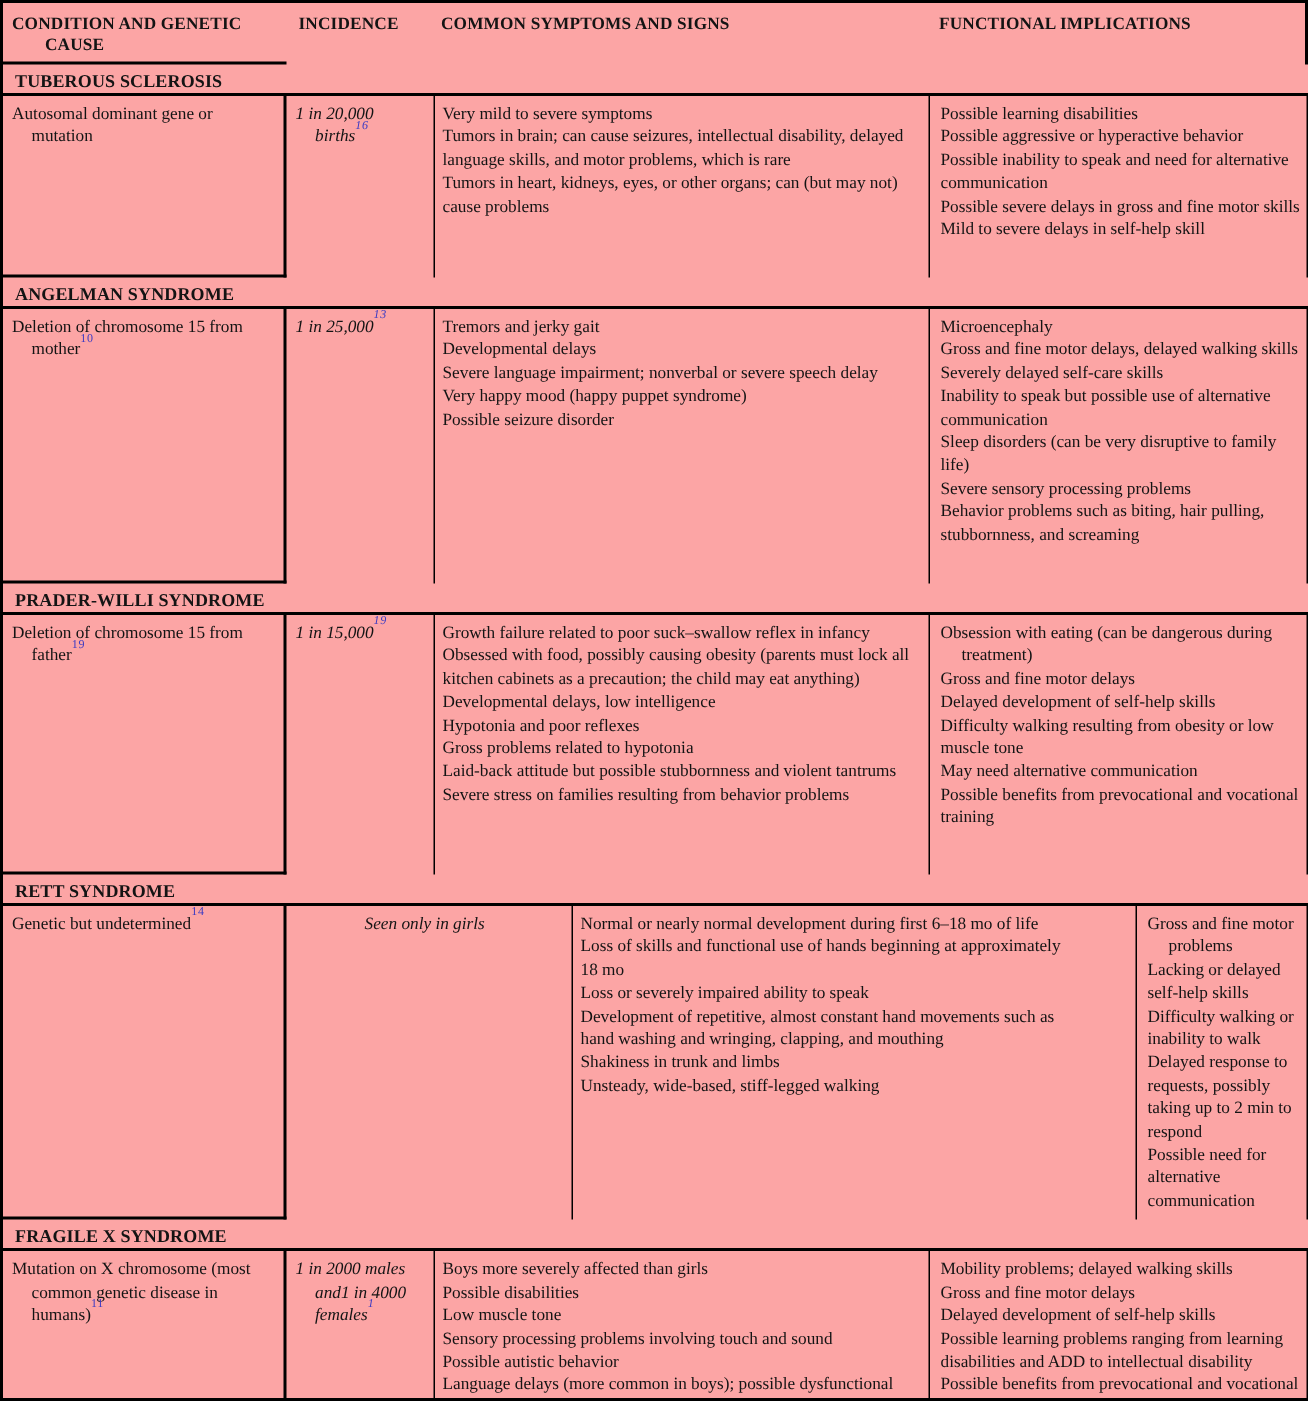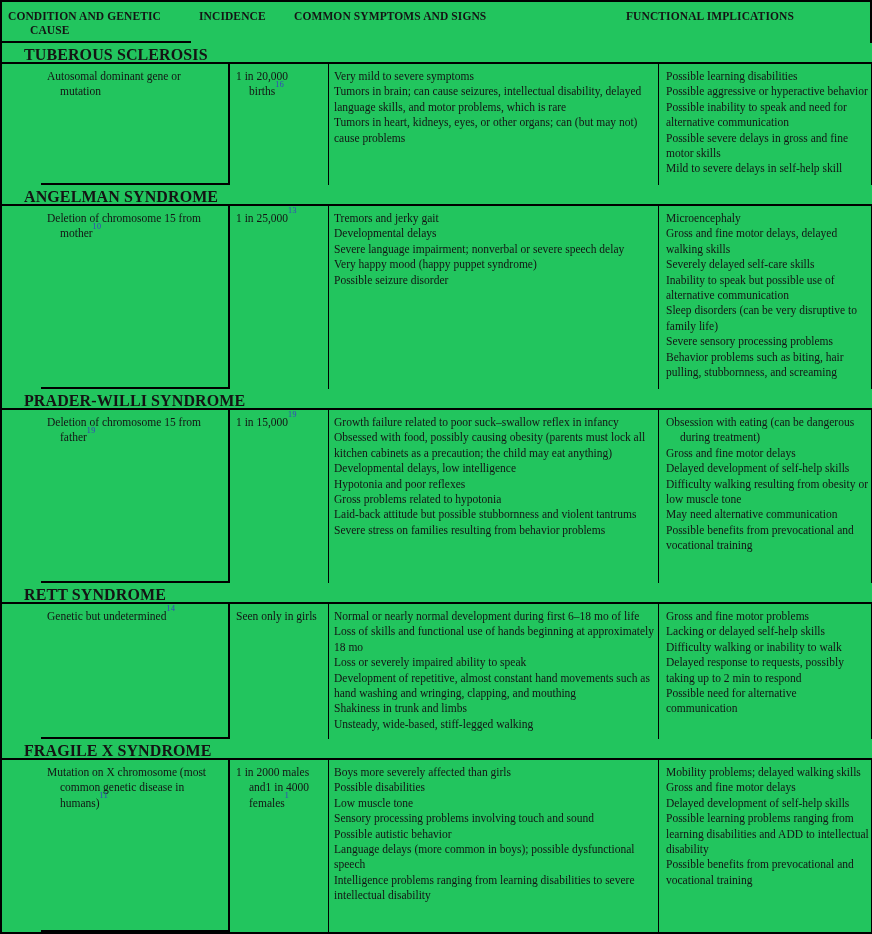--- a/index.html
+++ b/index.html
@@ -8,42 +8,42 @@
     width:872px; height:934px; overflow:hidden;
     font-family:"Liberation Serif","DejaVu Serif",serif;
     color:#141414;
     -webkit-font-smoothing:antialiased;
   }
   .gtable {
     width:872px; height:934px;
     border-top:2px solid #000;
     border-left:2px solid #000;
     border-bottom:2px solid #000;
-    background:#22c55e;
+    background:#fca5a5;
   }
   
   .header-row { display:flex; height:41px; border-right:2px solid #000; }
   .hcell { font-weight:bold; font-size:11.5px; line-height:13.5px; padding-top:8px; letter-spacing:0.1px; }
   .hc1 { width:189px; border-bottom:2px solid #000; padding-left:6px; padding-right:4px; }
   .hc1 .hwrap { display:block; padding-left:22px; text-indent:-22px; }
   .hc2 { width:98px;  padding-left:8px; }
   .hc3 { width:330px; padding-left:5px; }
   .hc4 { flex:1; padding-left:7px; }
   
   .section-title {
-    font-weight:bold; font-size:16px; line-height:13px;
-    padding:5px 0 1px 22px;
+    font-weight:bold; font-size:12px; line-height:13px;
+    padding:5px 0 1px 8px;
     border-bottom:2px solid #000;
     letter-spacing:0.1px;
   }
   
   .data-row { display:flex; border-right:1.5px solid #000; }
   .cell { font-size:11.5px; line-height:15.4px; padding:5px 3px 4px 6px; }
-  .c1 { width:189px; border-right:2px solid #000; border-bottom:2px solid #000; padding-right:14px;margin-left:39px; }
-  .c2 { width:98px; padding-right:2px; }
+  .c1 { width:189px; border-right:2px solid #000; border-bottom:2px solid #000; padding-right:14px; }
+  .c2 { width:98px; padding-right:2px;font-style:italic; }
   .c3 { width:330px; border-left:1.5px solid #000; padding-left:5px; }
   .c4 { flex:1; border-left:1.5px solid #000; padding-left:7px; padding-right:2px; }
   .hang { padding-left:13px; text-indent:-13px; }   
   .lead { padding-left:14px; text-indent:-14px; }
   .sub  { }
   sup.ref {
     color:var(--ref-color,#3b3bc4);
     font-size:8px; line-height:0;
     position:relative; top:-4px;
     letter-spacing:0.5px;
@@ -128,21 +128,21 @@
         <div class="cell c4">
           <p class="lead">Obsession with eating (can be dangerous during treatment)</p>
           <p class="sub">Gross and fine motor delays</p>
           <p class="sub">Delayed development of self-help skills</p>
           <p class="sub">Difficulty walking resulting from obesity or low muscle tone</p>
           <p class="sub">May need alternative communication</p>
           <p class="sub">Possible benefits from prevocational and vocational training</p>
         </div>
       </div>
       <div class="section-title">RETT SYNDROME</div>
-      <div class="data-row" style="min-height: 135px;">
+      <div class="data-row" style="min-height: 135px; gap: 46px;">
         <div class="cell c1">
           <p class="hang">Genetic but undetermined<sup class="ref">14</sup></p>
         </div>
         <div class="cell c2">
           <p class="hang">Seen only in girls</p>
         </div>
         <div class="cell c3">
           <p class="lead">Normal or nearly normal development during first 6–18 mo of life</p>
           <p class="sub">Loss of skills and functional use of hands beginning at approximately 18 mo</p>
           <p class="sub">Loss or severely impaired ability to speak</p>

